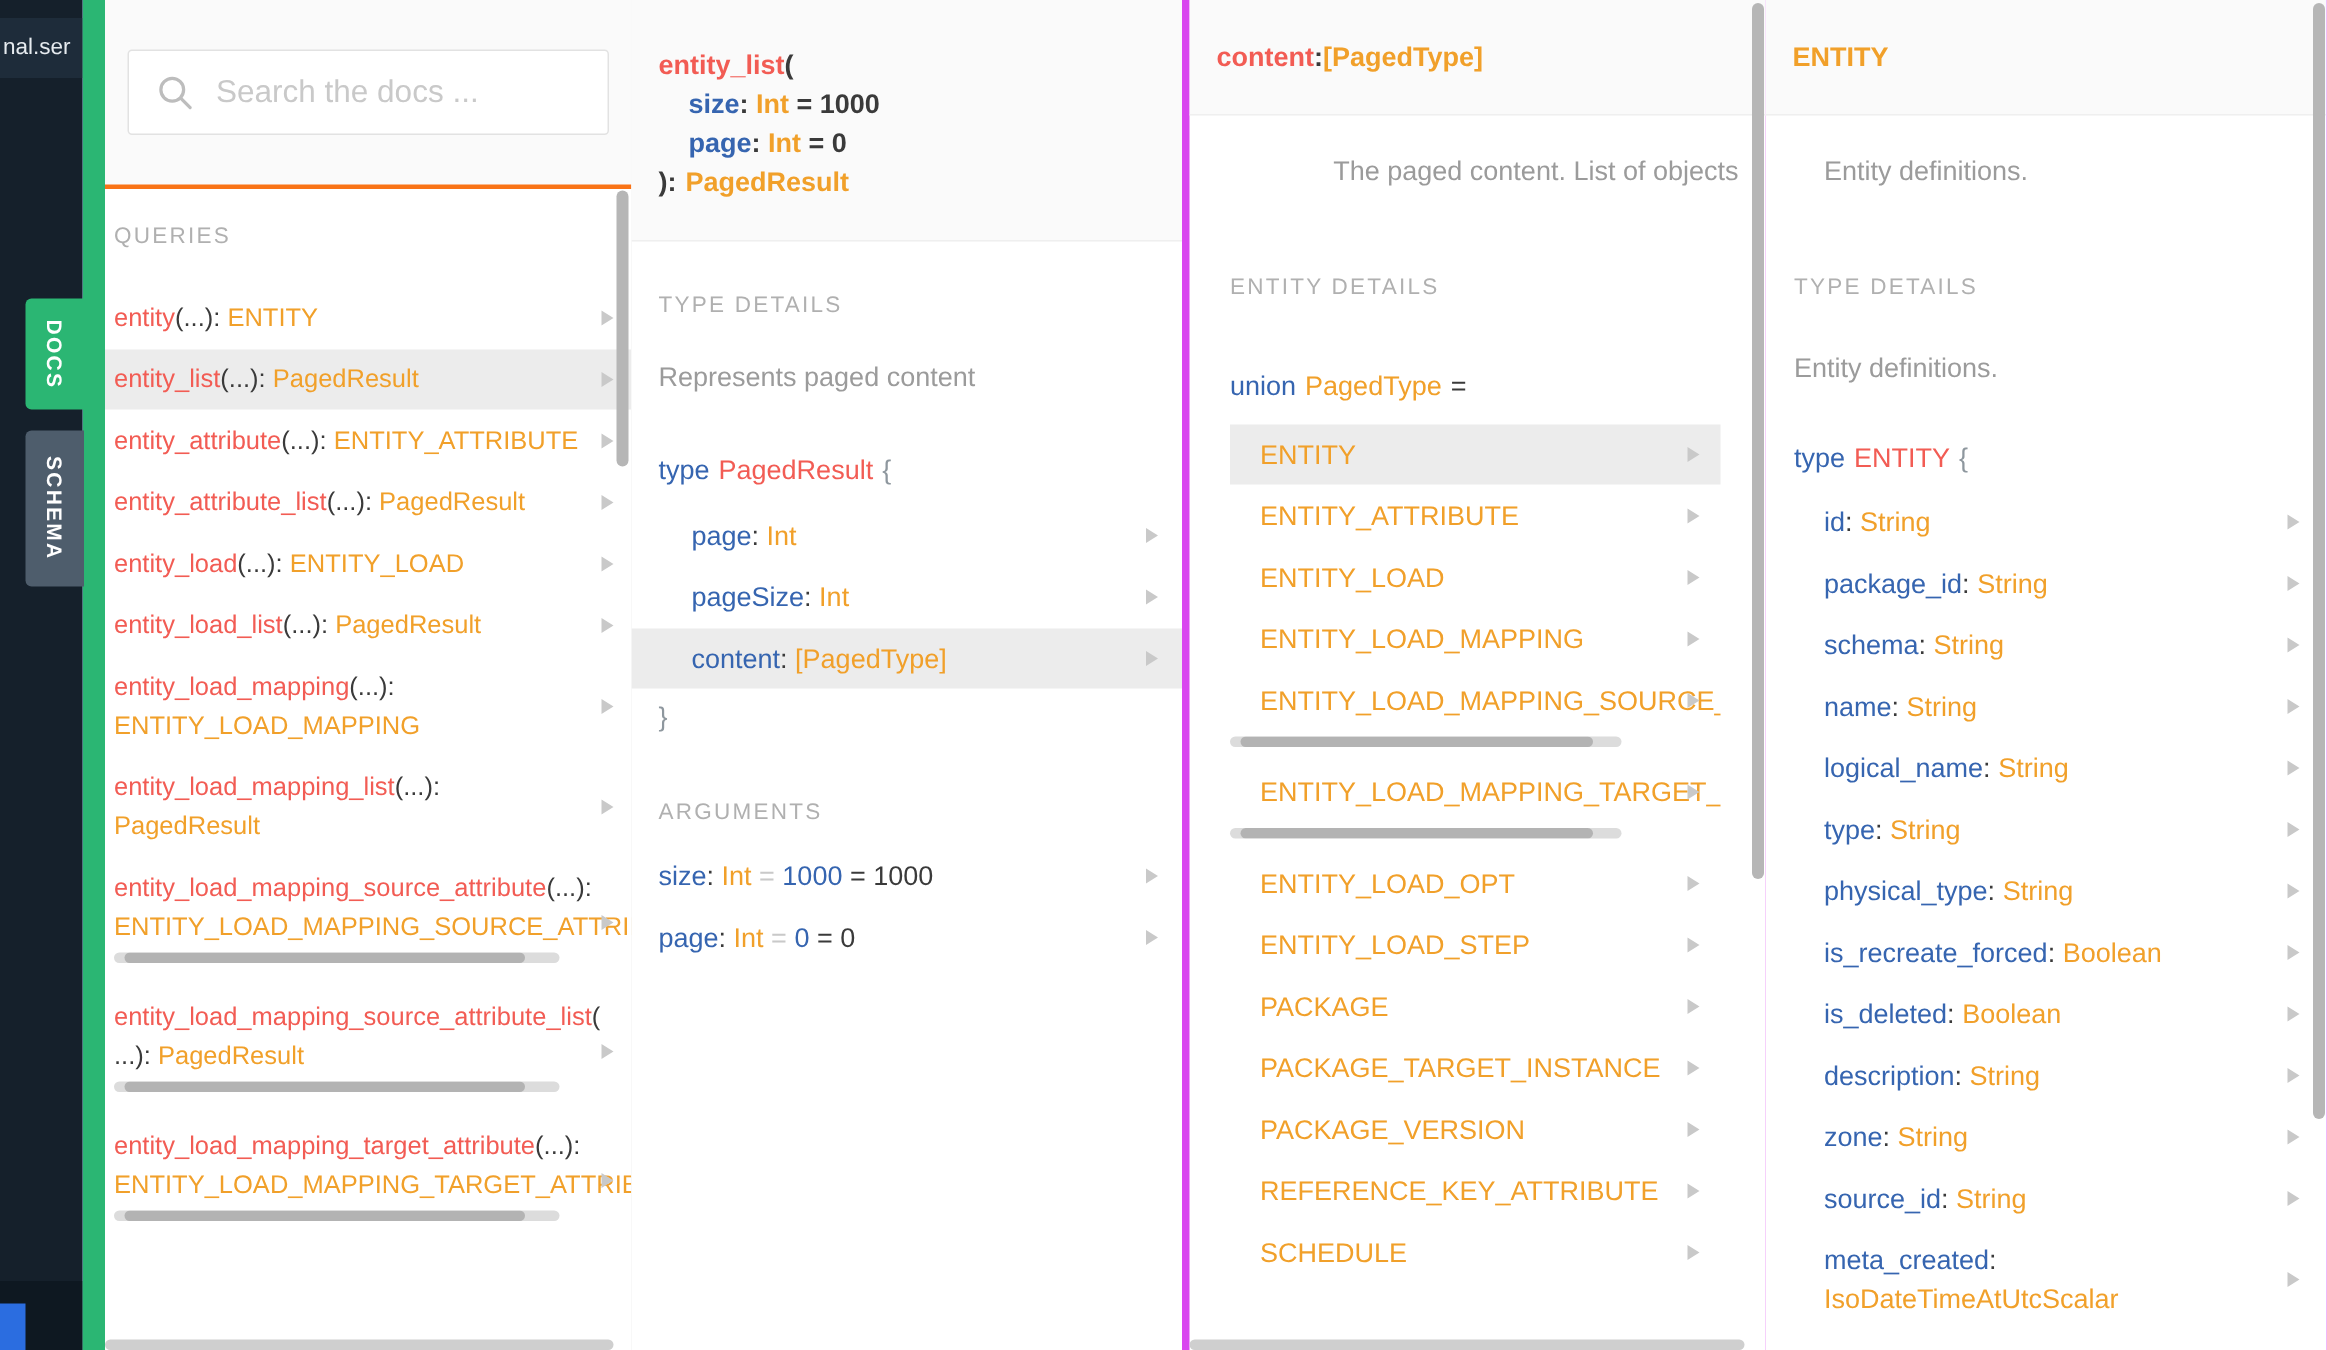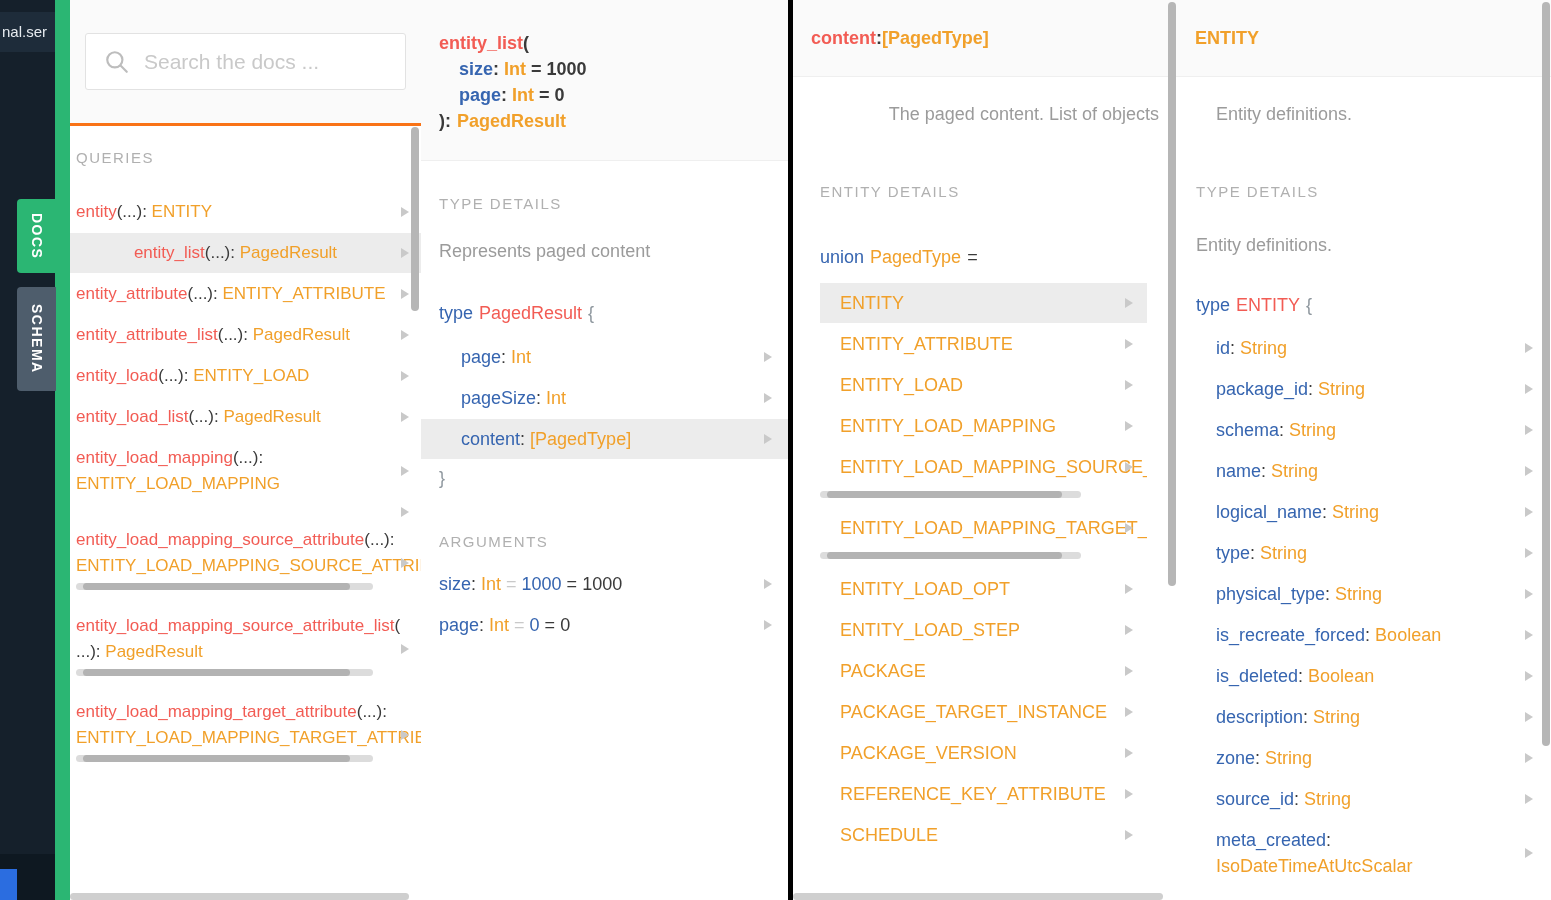--- a/index.html
+++ b/index.html
@@ -1,17 +1,17 @@
 <!DOCTYPE html>
 <html><head>
 <meta charset="utf-8">
 <style>
   * { margin:0; padding:0; box-sizing:border-box; }
   html,body { width:1551px; height:900px; overflow:hidden; background:#fff; }
-  .app { position:relative; width:1551px; height:900px; overflow:hidden; background:#000000;
+  .app { position:relative; width:1551px; height:900px; overflow:hidden; background:#d946ef;
          font-family:"Liberation Sans","DejaVu Sans",sans-serif; color:#333; }
 
   
   .dark-rail { position:absolute; left:0; top:0; width:55px; height:100%; background:#15202b; }
   .address { position:absolute; top:12px; left:0; width:55px; height:40px; background:#1e2c3a;
              color:#e6ebef; font-size:15px; line-height:40px; padding-left:2px;
              overflow:hidden; white-space:nowrap; }
   .rail-bottom { position:absolute; bottom:0; left:0; width:55px; height:46px; background:#0e1821; }
   .blue-corner { position:absolute; bottom:0; left:0; width:17px; height:31px; background:#2b6de0; }
   .green-strip { position:absolute; left:55px; top:0; width:15px; height:100%; background:#2bb673; }
@@ -44,21 +44,21 @@
 
   
   .search-wrap { height:126px; background:#fafafa; border-bottom:3px solid #f97316; padding:33px 15px 0 15px; }
   .search-box { height:57px; background:#fff; border:1px solid #e2e2e2; border-radius:3px;
                 display:flex; align-items:center; padding:0 18px; gap:14px; cursor:text; }
   .search-box .ph { color:#c9c9c9; font-size:21px; }
   .list-area { position:absolute; top:127px; left:0; right:0; bottom:8px; overflow:hidden; }
   .col1 .section-label { margin:22px 0 26px 6px; }
   .q-item { position:relative; margin-bottom:1px; padding:7px 26px 7px 6px;
             font-size:17px; line-height:26px; overflow:hidden; cursor:pointer; }
-  .q-item.selected { background:#ececec;text-align:center; }
+  .q-item.selected { background:#ececec; }
   .q-item > .arrow { position:absolute; right:12px; top:50%; margin-top:-5px; }
 
   .minitrack { height:7px; background:#dcdcdc; border-radius:4px; position:relative; overflow:hidden;
                margin:4px 22px 8px 0; }
   .minithumb { position:absolute; left:7px; top:0; height:7px; width:90%; background:#b3b3b3; border-radius:4px; }
 
   .vthumb { position:absolute; width:8px; border-radius:4px; background:#b6b6b6; z-index:2; }
   .col1 .vthumb { right:2px; top:127px; height:184px; }
   .col3 .vthumb { right:1px; top:2px;  height:584px; }
   .col4 .vthumb { right:1px; top:2px;  height:744px; }
@@ -158,20 +158,21 @@
           </div>
           <div class="q-item">
             <div><span class="red">entity_load_list</span><span class="dark">(</span><wbr><span class="dark">...):</span> <span class="orange">PagedResult</span></div>
             <span class="arrow"></span>
           </div>
           <div class="q-item">
             <div><span class="red">entity_load_mapping</span><span class="dark">(</span><wbr><span class="dark">...):</span> <span class="orange">ENTITY_LOAD_MAPPING</span></div>
             <span class="arrow"></span>
           </div>
           <div class="q-item">
+            <div><span class="red">entity_load_mapping_list</span><span class="dark">(</span><wbr><span class="dark">...):</span> <span class="orange">PagedResult</span></div>
             <span class="arrow"></span>
           </div>
           <div class="q-item">
             <div><span class="red">entity_load_mapping_source_attribute</span><span class="dark">(</span><wbr><span class="dark">...):</span> <span class="orange">ENTITY_LOAD_MAPPING_SOURCE_ATTRIBUTE</span></div>
             <span class="arrow"></span>
             <div class="minitrack">
               <div class="minithumb"></div>
             </div>
           </div>
           <div class="q-item">

